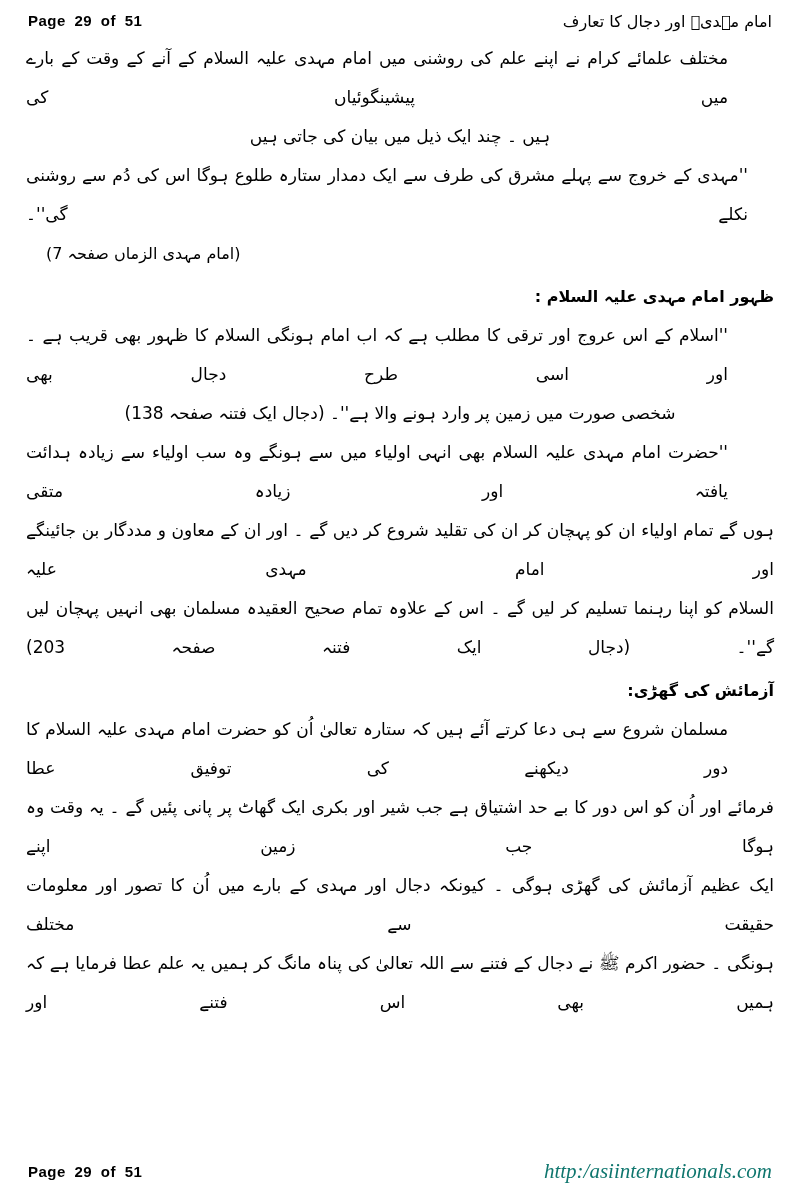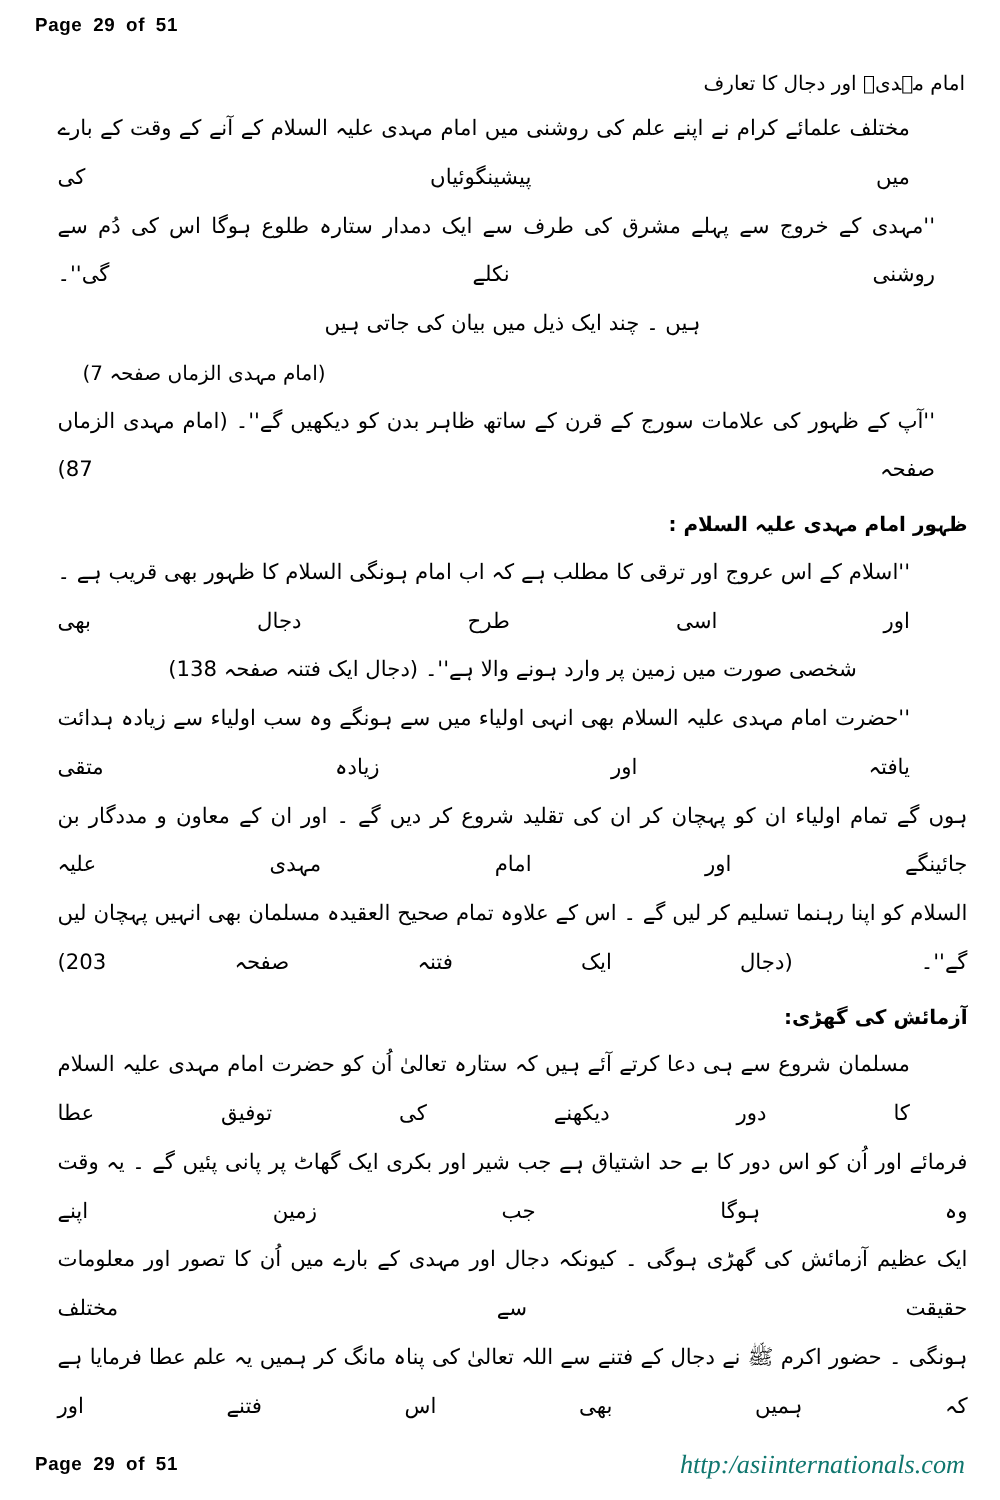--- a/index.html
+++ b/index.html
@@ -24,28 +24,26 @@
     font-weight: bold;
     font-size: 15px;
     letter-spacing: 0.5px;
     word-spacing: 4px;
     color: #000000;
   }
   .doc-title {
     direction: rtl;
     font-size: 16px;
     color: #000000;
-    margin-top: 45px;
   }
   .content {
     direction: rtl;
     padding: 8px 26px 0 26px;
     overflow: hidden;
     max-height: 1090px;
-    margin-left: 20px;
   }
   .line {
     font-size: 17px;
     line-height: 39px;
     min-height: 39px;
     color: #000000;
   }
   .j { text-align: justify; text-align-last: justify; }
   .r { text-align: right; }
   .c { text-align: center; text-align-last: center; }
@@ -84,24 +82,23 @@
 
 <div class="page">
 
   <div class="header">
     <div class="page-label">Page 29 of 51</div>
     <div class="doc-title">امام مہدیؑ اور دجال کا تعارف</div>
   </div>
 
   <div class="content">
     <div class="line j ind">مختلف علمائے کرام نے اپنے علم کی روشنی میں امام مہدی علیہ السلام کے آنے کے وقت کے بارے میں پیشینگوئیاں کی</div>
+    <div class="line c">ہیں ۔ چند ایک ذیل میں بیان کی جاتی ہیں</div>
     <div class="line j inset">''مہدی کے خروج سے پہلے مشرق کی طرف سے ایک دمدار ستارہ طلوع ہوگا اس کی دُم سے روشنی نکلے گی''۔</div>
-    <div class="line c">ہیں ۔ چند ایک ذیل میں بیان کی جاتی ہیں</div>
     <div class="line l citation">(امام مہدی الزماں صفحہ 7)</div>
-    <div class="line j inset">''آپ کے ظہور کی علامات سورج کے قرن کے ساتھ ظاہر بدن کو دیکھیں گے''۔ (امام مہدی الزماں صفحہ 87)</div>
     <div class="line r heading">ظہور امام مہدی علیہ السلام :</div>
     <div class="line j ind">''اسلام کے اس عروج اور ترقی کا مطلب ہے کہ اب امام ہونگی السلام کا ظہور بھی قریب ہے ۔ اور اسی طرح دجال بھی</div>
     <div class="line c">شخصی صورت میں زمین پر وارد ہونے والا ہے''۔ (دجال ایک فتنہ صفحہ 138)</div>
     <div class="line j ind">''حضرت امام مہدی علیہ السلام بھی انہی اولیاء میں سے ہونگے وہ سب اولیاء سے زیادہ ہدائت یافتہ اور زیادہ متقی</div>
     <div class="line j">ہوں گے تمام اولیاء ان کو پہچان کر ان کی تقلید شروع کر دیں گے ۔ اور ان کے معاون و مددگار بن جائینگے اور امام مہدی علیہ</div>
     <div class="line j">السلام کو اپنا رہنما تسلیم کر لیں گے ۔ اس کے علاوہ تمام صحیح العقیدہ مسلمان بھی انہیں پہچان لیں گے''۔ (دجال ایک فتنہ صفحہ 203)</div>
     <div class="line r heading">آزمائش کی گھڑی:</div>
     <div class="line j ind">مسلمان شروع سے ہی دعا کرتے آئے ہیں کہ ستارہ تعالیٰ اُن کو حضرت امام مہدی علیہ السلام کا دور دیکھنے کی توفیق عطا</div>
     <div class="line j">فرمائے اور اُن کو اس دور کا بے حد اشتیاق ہے جب شیر اور بکری ایک گھاٹ پر پانی پئیں گے ۔ یہ وقت وہ ہوگا جب زمین اپنے</div>
     <div class="line j">ایک عظیم آزمائش کی گھڑی ہوگی ۔ کیونکہ دجال اور مہدی کے بارے میں اُن کا تصور اور معلومات حقیقت سے مختلف</div>

